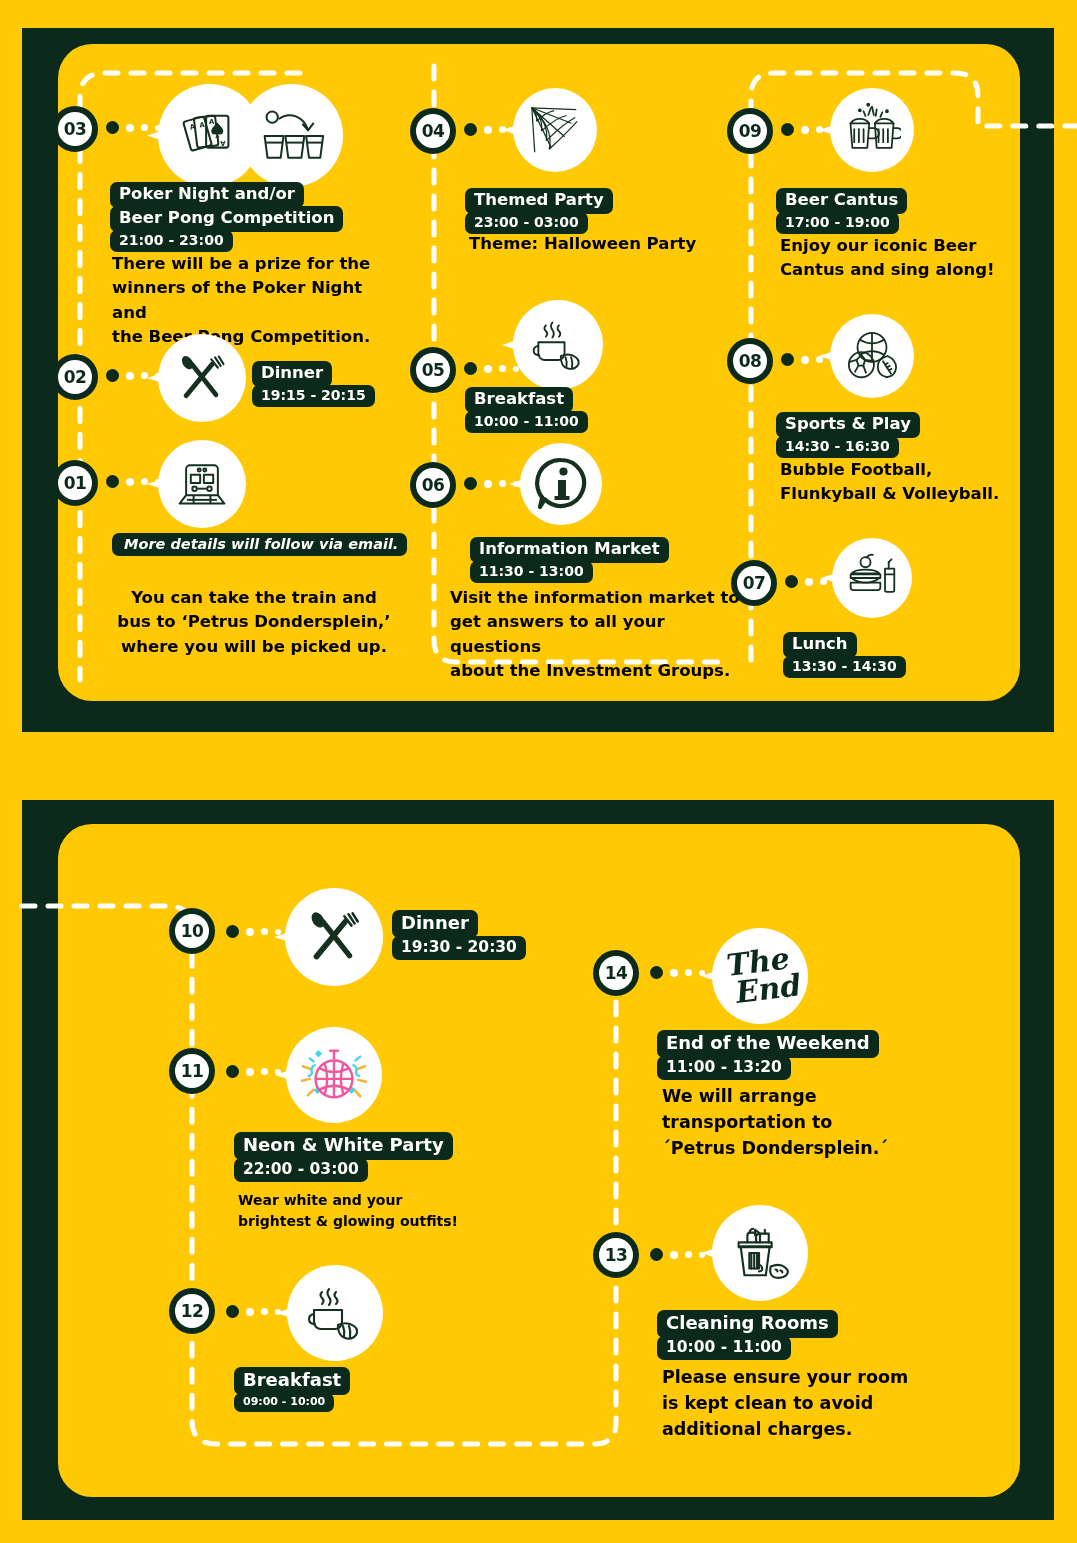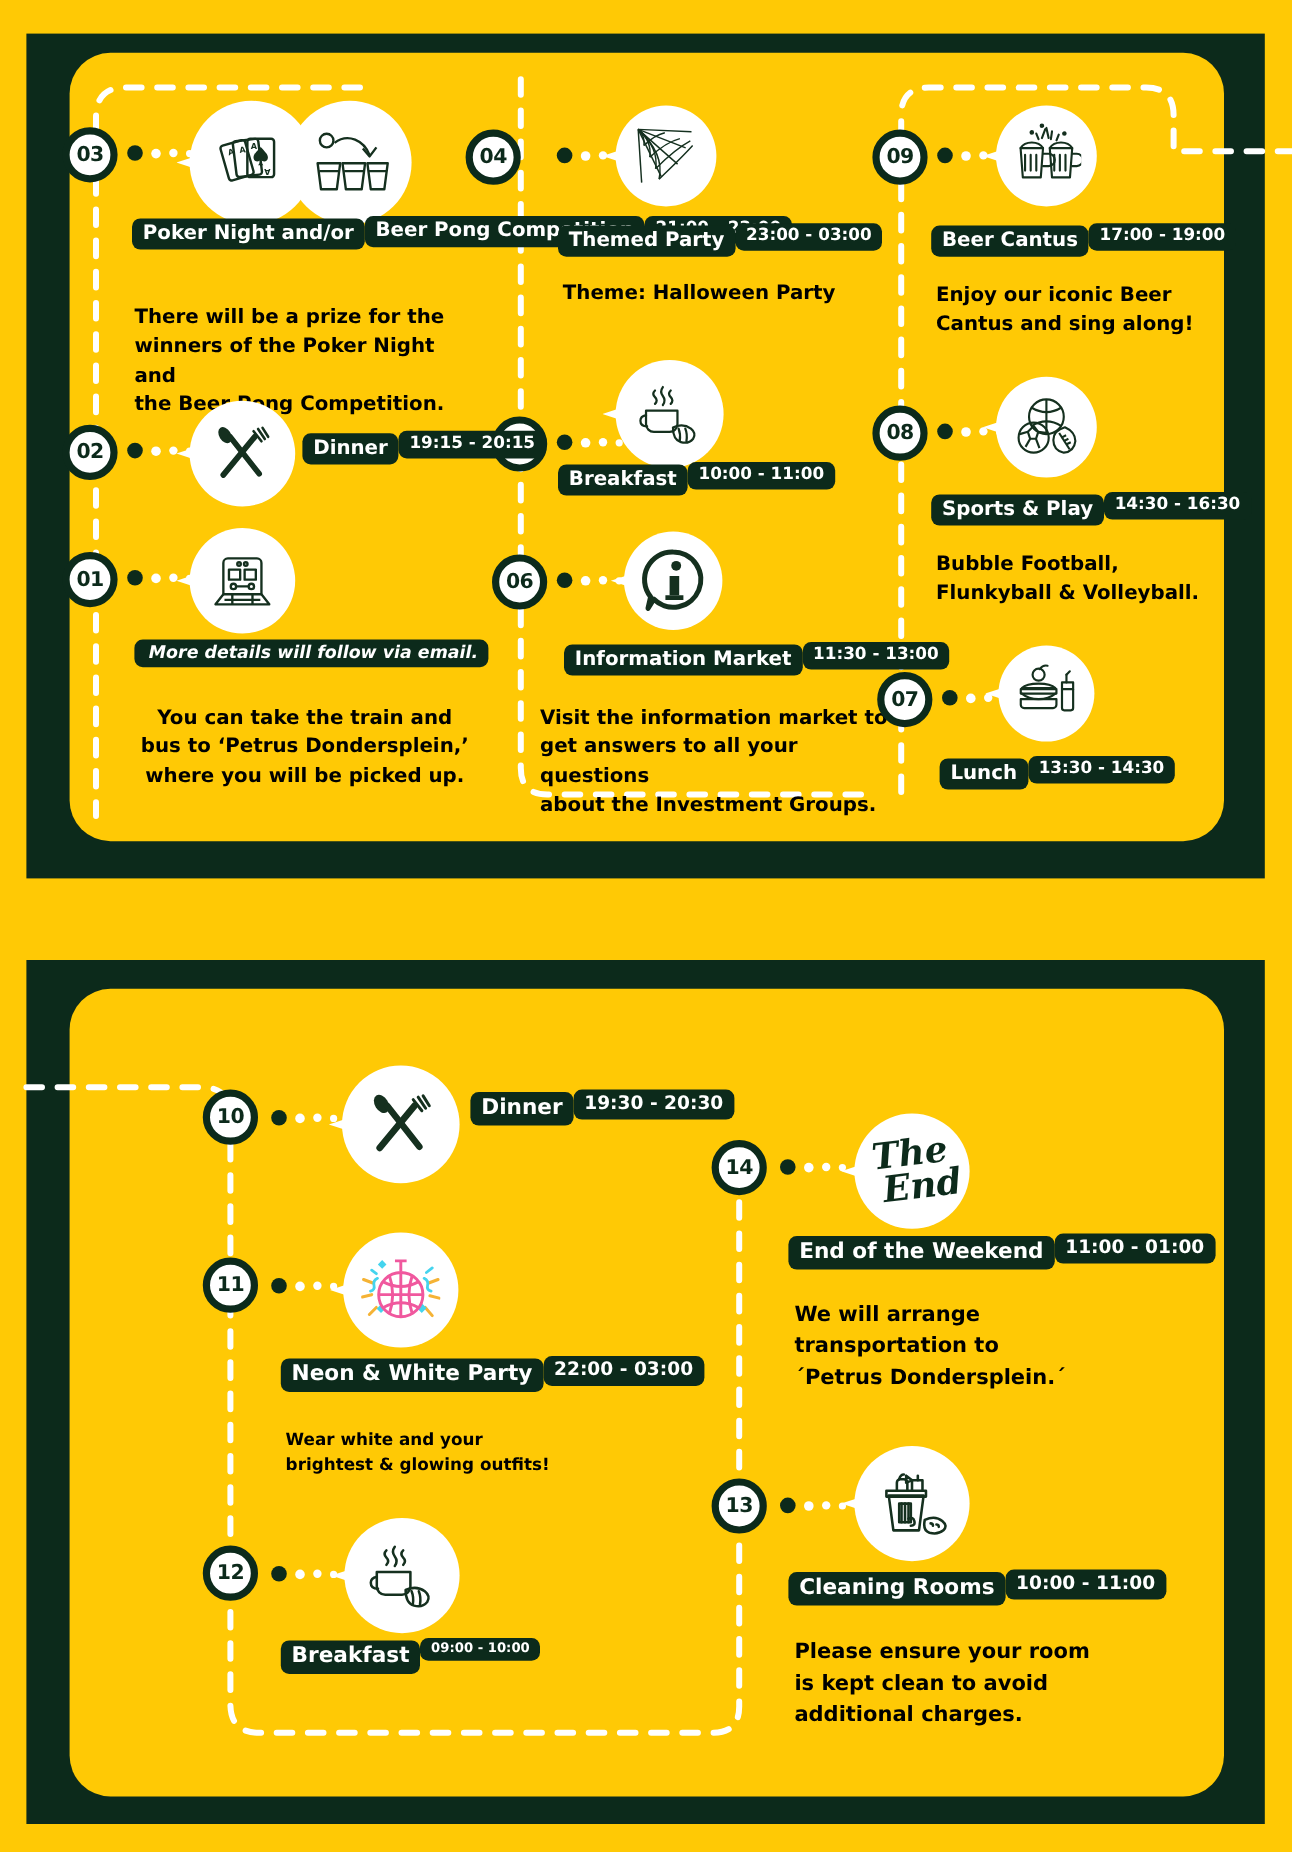--- a/index.html
+++ b/index.html
@@ -56,21 +56,21 @@
     left: -11px; top: 50%;
     width: 26px; height: 17px;
     background: #FFFFFF;
     transform: translateY(-50%);
     clip-path: polygon(0% 50%, 100% 0%, 100% 100%);
   }
   .bubble.nopoint::before { display: none; }
   .bubble svg { display: block; }
 
   
-  .badge { position: absolute; z-index: 7; display: flex; flex-direction: row; align-items: flex-start; }
+  .badge { position: absolute; z-index: 7; display: flex; flex-direction: column; align-items: flex-start; }
   .badge span {
     display: block;
     background: #0C2A1B;
     color: #FFFFFF;
     font-family: "DejaVu Sans", sans-serif;
     font-weight: bold;
     padding: 2px 9px 3px 9px;
     border-radius: 7px;
     white-space: nowrap;
     line-height: 1.26;
@@ -232,21 +232,21 @@
       </svg>
     </span>
   </div>
   <div class="badge" style="left:112px; top:533px;">
     <span class="sub">More details will follow via email.</span>
   </div>
   <div class="desc" style="left:114px; top:586px; width:280px;text-align:center;">You can take the train and
 bus to ‘Petrus Dondersplein,’
 where you will be picked up.</div>
 
-  <div class="num-circle" style="left:388px; top:108px;">
+  <div class="num-circle" style="left:410px; top:108px;">
     <span>04</span>
   </div>
   <div class="dots" style="left:464px; top:123px;">
     <i></i>
       <i></i>
       <i></i>
       <i></i>
   </div>
   <div class="bubble" style="left:513px; top:88px; width:84px; height:84px;">
     <span>
@@ -578,21 +578,21 @@
       <i></i>
   </div>
   <div class="bubble" style="left:712px; top:928px; width:96px; height:96px;">
     <div class="script">
       <div>The</div>
       <div style="margin-left:14px;">End</div>
     </div>
   </div>
   <div class="badge" style="left:657px; top:1030px;">
     <span class="title" style="font-size:18px;">End of the Weekend</span>
-    <span class="time" style="font-size:15.5px;">11:00 - 01:00</span>
+    <span class="time" style="font-size:15.5px;">11:00 - 13:20</span>
   </div>
   <div class="desc" style="left:662px; top:1084px; width:290px; font-size:17.5px;">We will arrange
 transportation to
 ´Petrus Dondersplein.´</div>
 
   <div class="num-circle" style="left:593px; top:1232px;">
     <span>13</span>
   </div>
   <div class="dots" style="left:650px; top:1248px;">
     <i></i>

